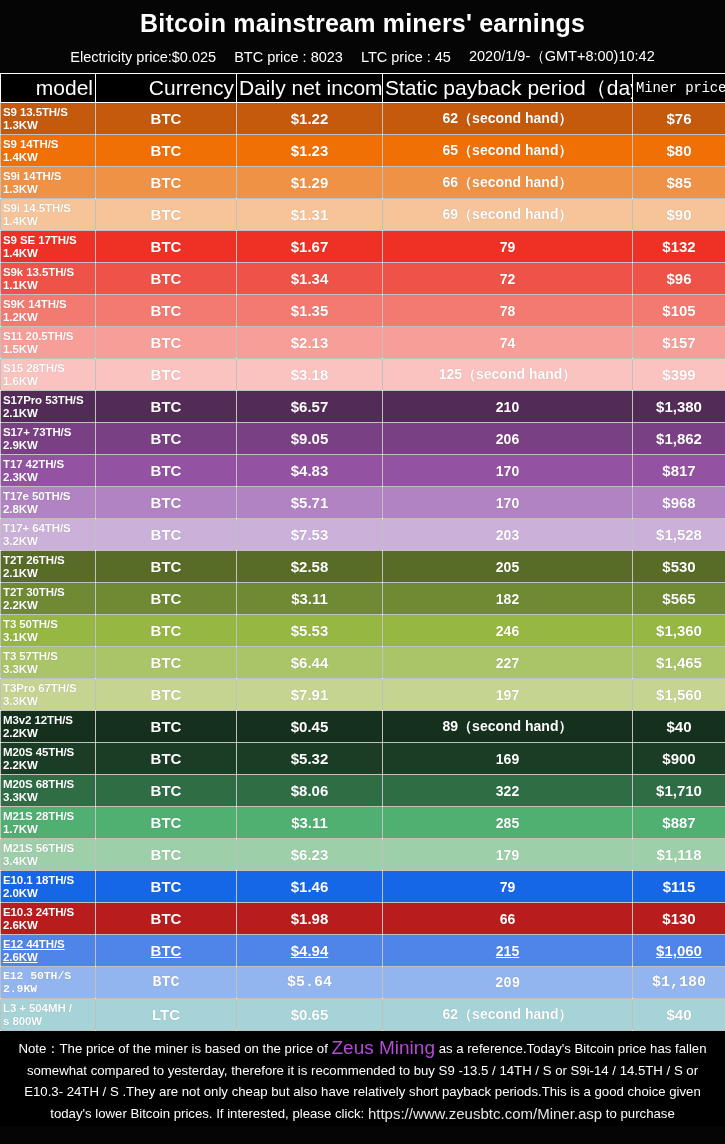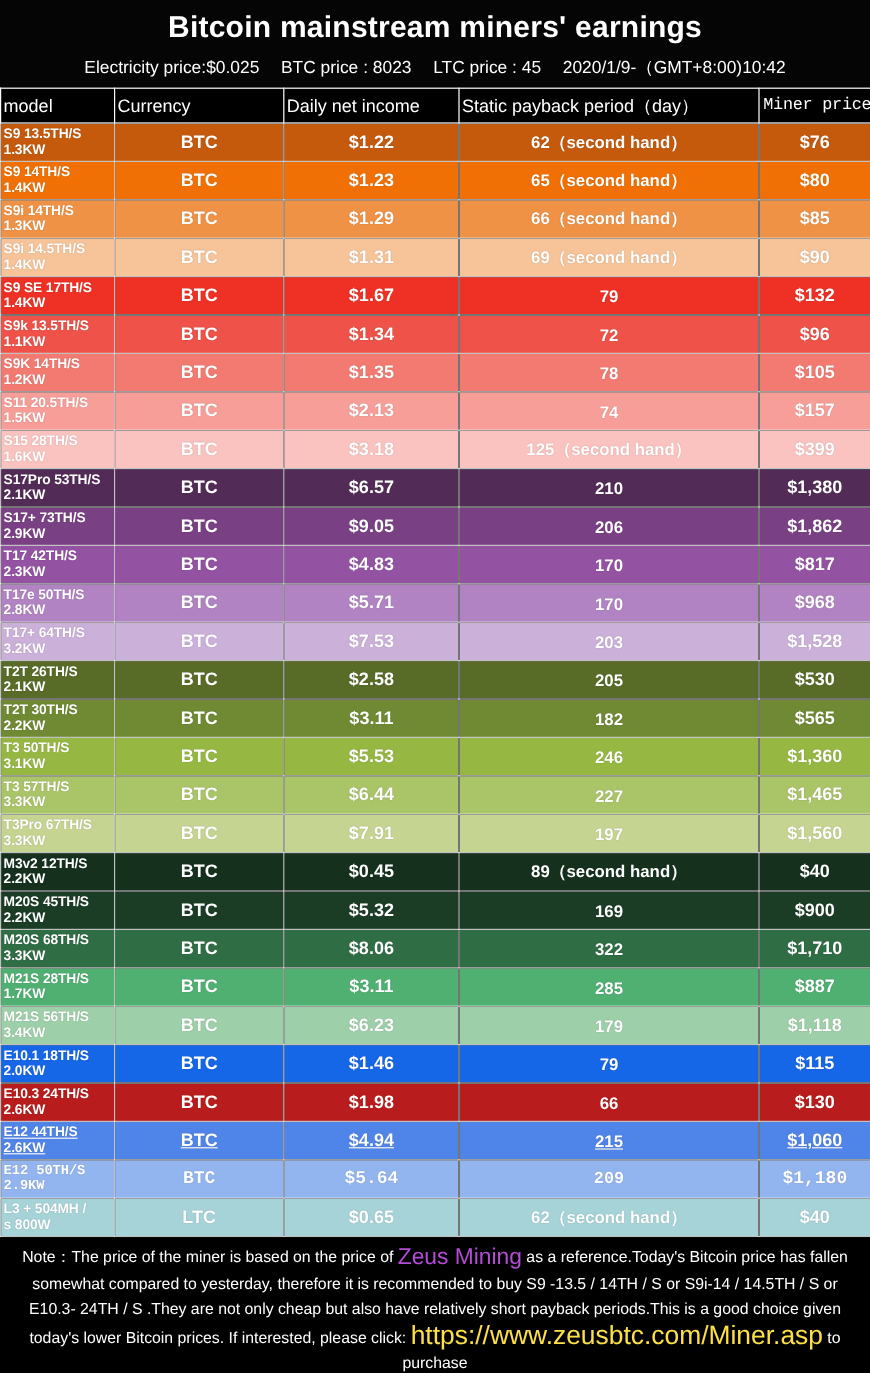--- a/index.html
+++ b/index.html
@@ -42,26 +42,26 @@
   table.grid col.c-model{width:95px;}
   table.grid col.c-cur{width:141px;}
   table.grid col.c-inc{width:146px;}
   table.grid col.c-pay{width:250px;}
   table.grid col.c-price{width:93px;}
 
   thead th{
     background:#000;
     color:#fff;
     font-weight:normal;
-    font-size:15px;
+    font-size:21px;
     height:28px;
     border:1px solid #fff;
     border-top:1px solid #fff;
     border-bottom:1px solid #fff;
-    text-align:left;
+    text-align:right;
     padding:0 2px;
     white-space:nowrap;
     overflow:hidden;
   }
   thead th.price-head{
     font-family:"Liberation Mono", monospace;
     font-size:14px;
     letter-spacing:-.2px;
     text-align:left;
     padding-left:3px;
@@ -99,22 +99,22 @@
     text-align:center;
     padding:6px 6px 2px 6px;
     width:713px;
   }
   .note .brand{
     color:#b44ad6;
     font-size:19px;
     vertical-align:-1px;
   }
   .note .link{
-    color:#fde047;
-    font-size:22px;
+    color:#e5e5e5;
+    font-size:15px;
     vertical-align:-1px;
   }
 </style>
 </head>
 <body>
 
 <div class="page">
 
   <div class="title">Bitcoin mainstream miners' earnings</div>
 

